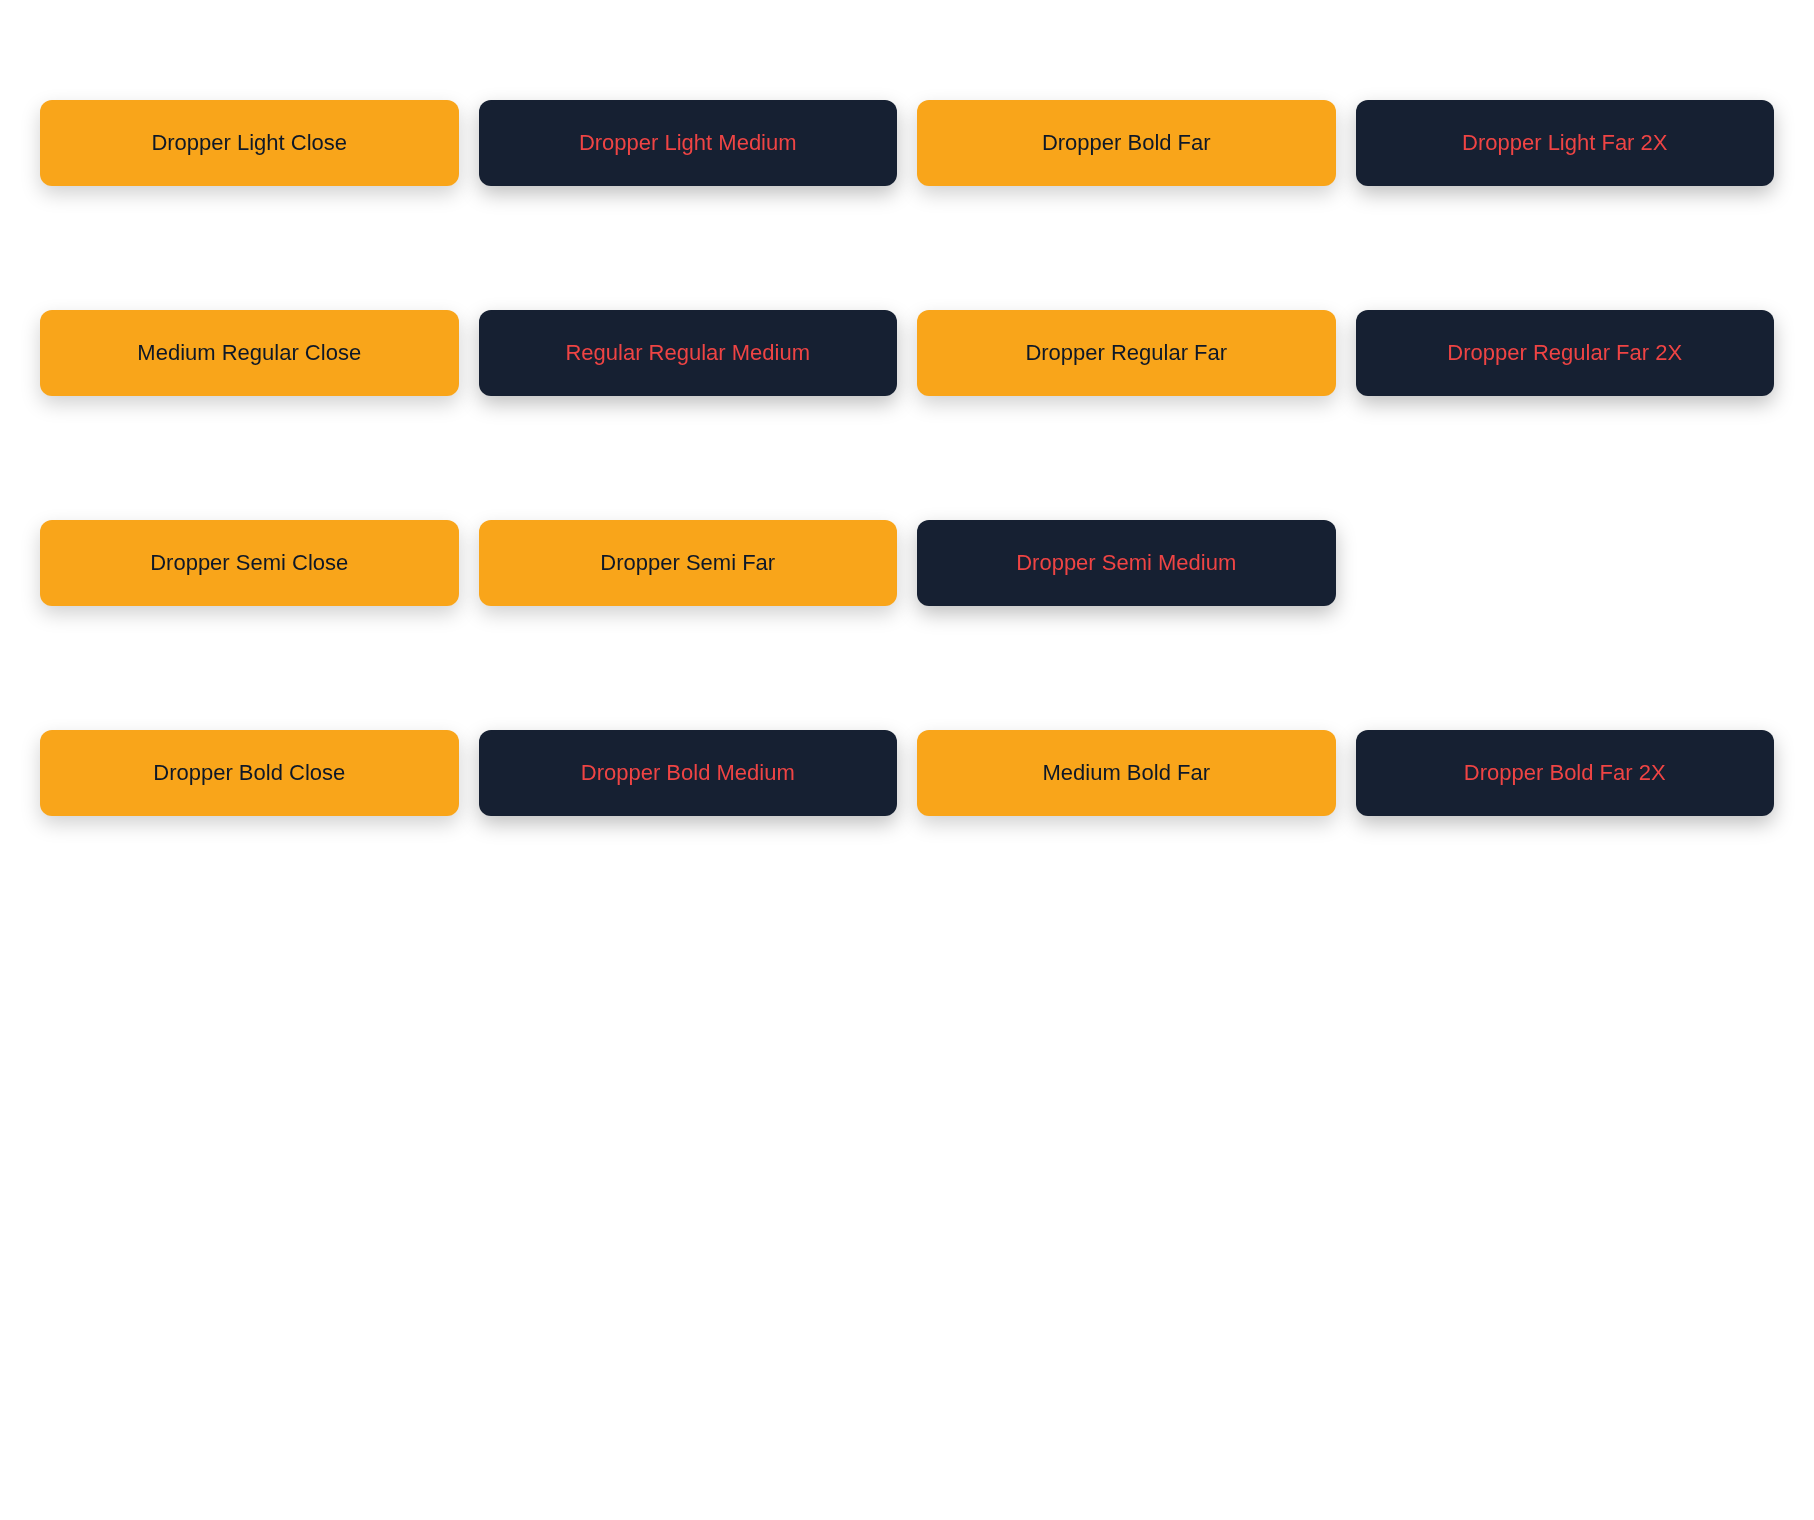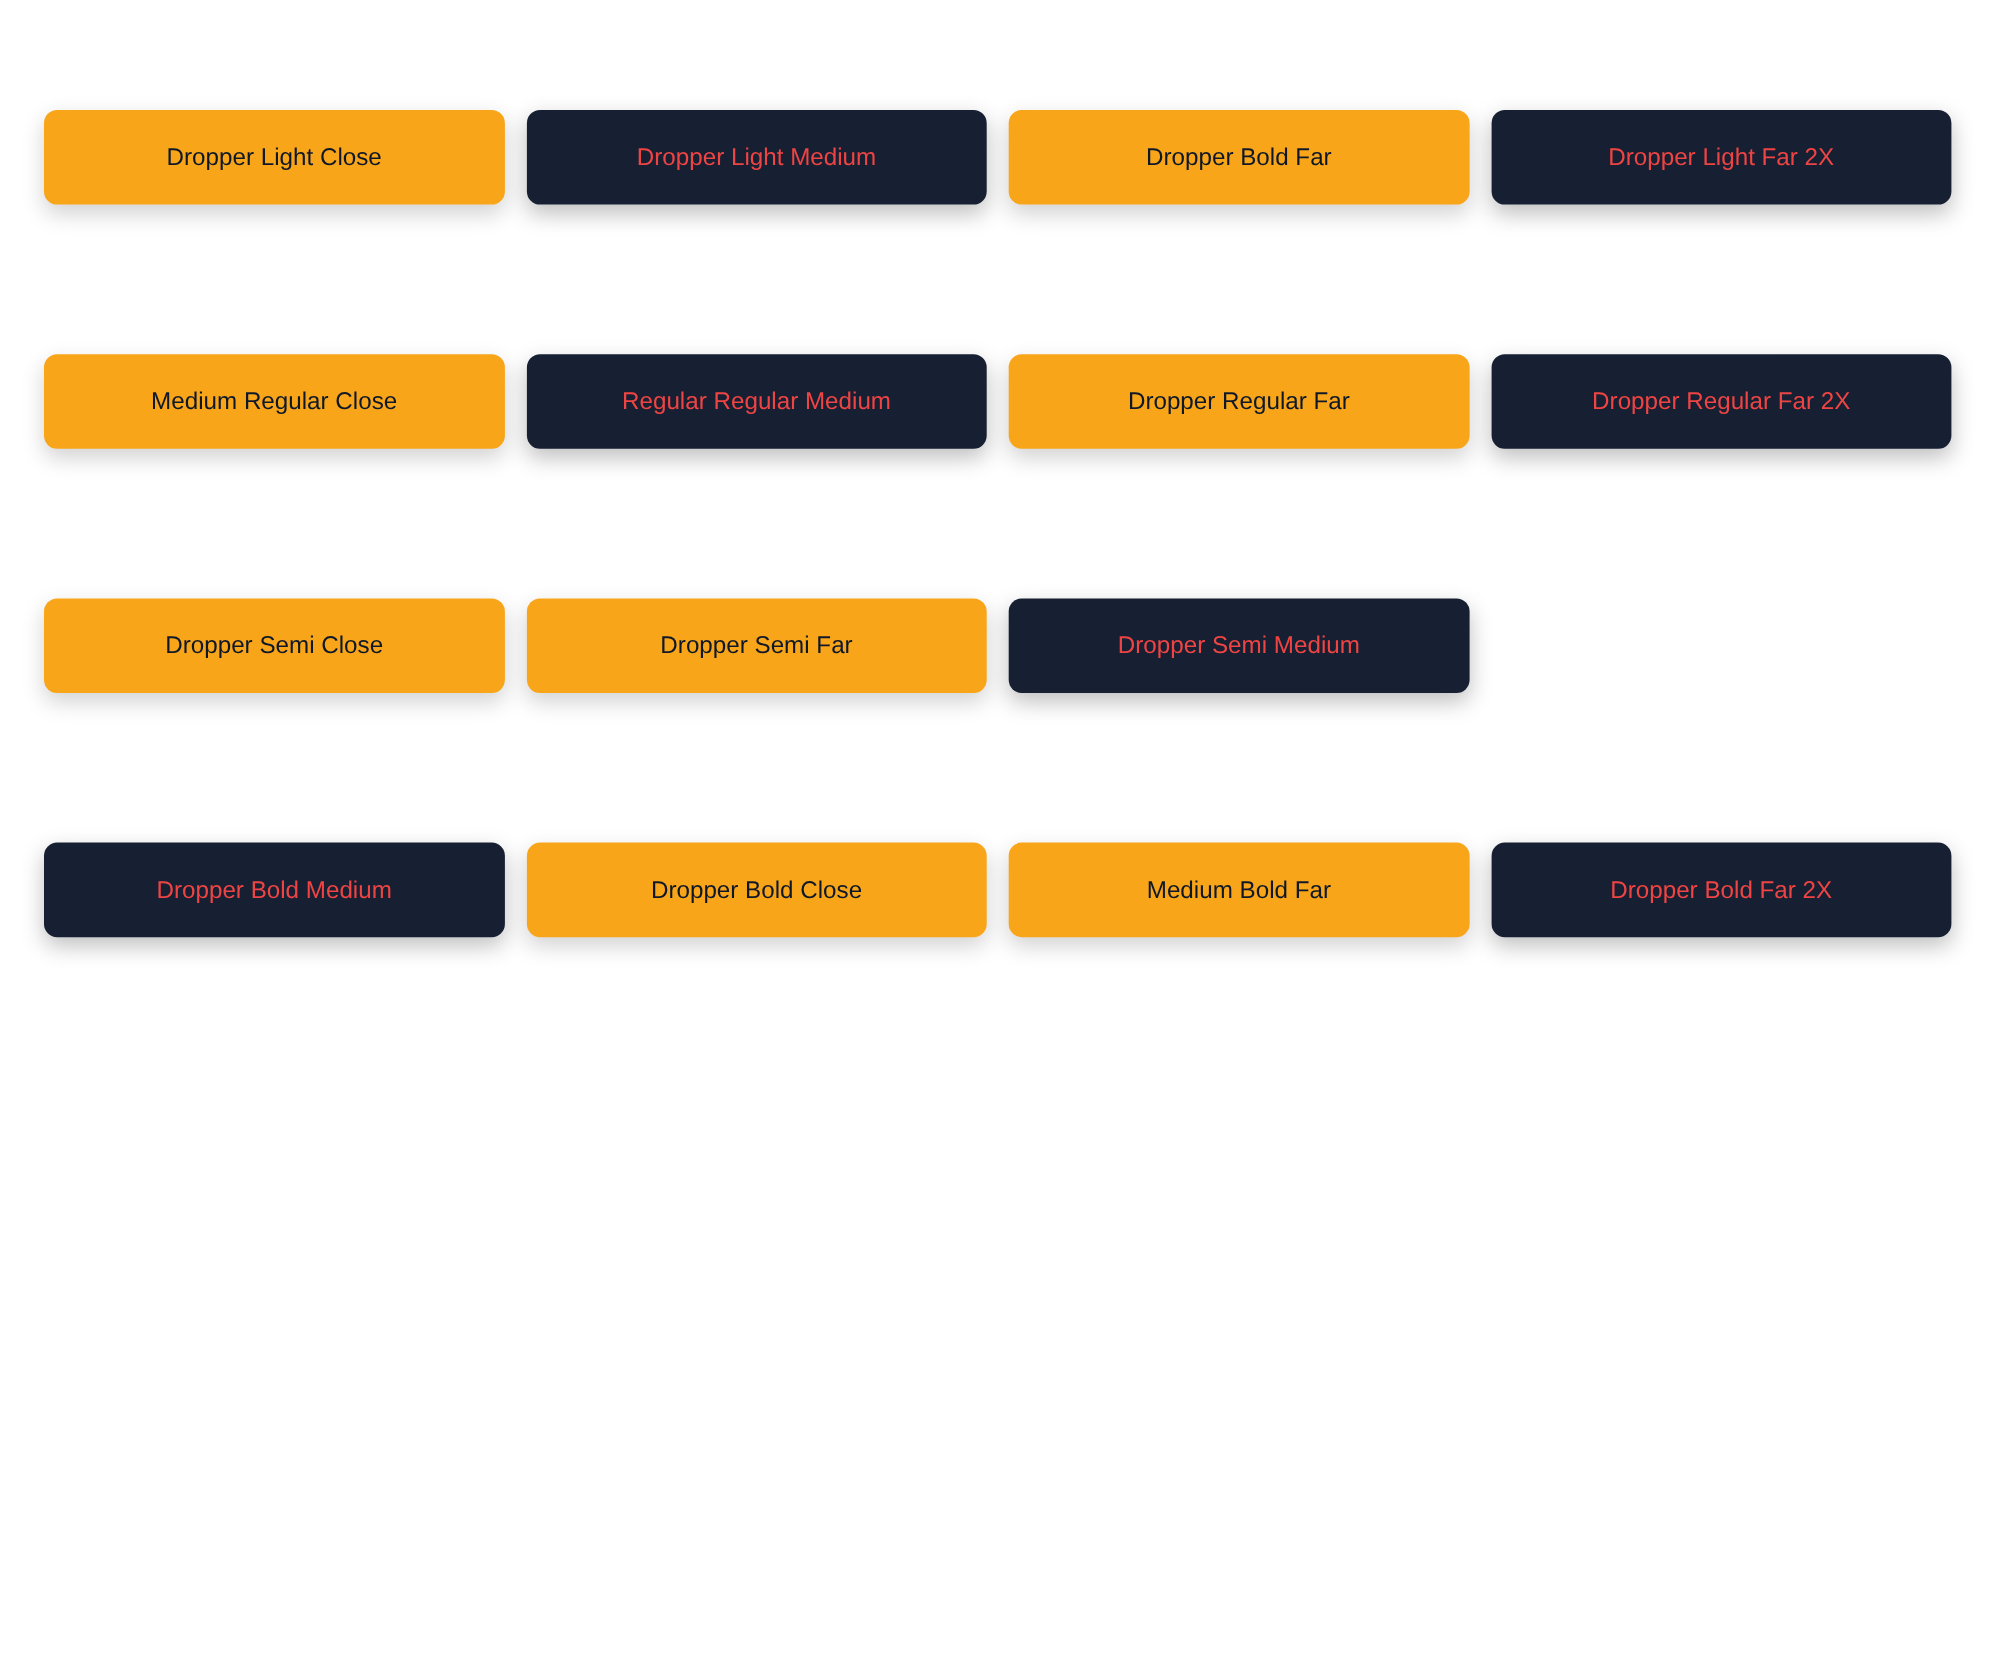--- a/index.html
+++ b/index.html
@@ -11,21 +11,21 @@
     body {
       background: #ffffff;
       font-family: -apple-system, BlinkMacSystemFont, 'Segoe UI', Roboto, sans-serif;
       width: 1814px;
       min-height: 1520px;
     }
 
     .grid-container {
       display: grid;
       grid-template-columns: repeat(4, 1fr);
-      gap: 16px;
+      gap: 4px;
       padding: 40px 20px;
     }
 
     .row-group {
       grid-column: 1 / -1;
       display: grid;
       grid-template-columns: repeat(4, 1fr);
       gap: 20px;
       padding: 60px 20px;
     }
@@ -71,18 +71,18 @@
       <button class="btn btn-dark">Regular Regular Medium</button>
       <button class="btn btn-orange">Dropper Regular Far</button>
       <button class="btn btn-dark">Dropper Regular Far 2X</button>
     </div>
     <div class="row-group">
       <button class="btn btn-orange">Dropper Semi Close</button>
       <button class="btn btn-orange">Dropper Semi Far</button>
       <button class="btn btn-dark">Dropper Semi Medium</button>
     </div>
     <div class="row-group">
+      <button class="btn btn-orange">Dropper Bold Close</button>
       <button class="btn btn-dark">Dropper Bold Medium</button>
-      <button class="btn btn-orange">Dropper Bold Close</button>
       <button class="btn btn-orange">Medium Bold Far</button>
       <button class="btn btn-dark">Dropper Bold Far 2X</button>
     </div>
   </div>
 
 </body></html>

